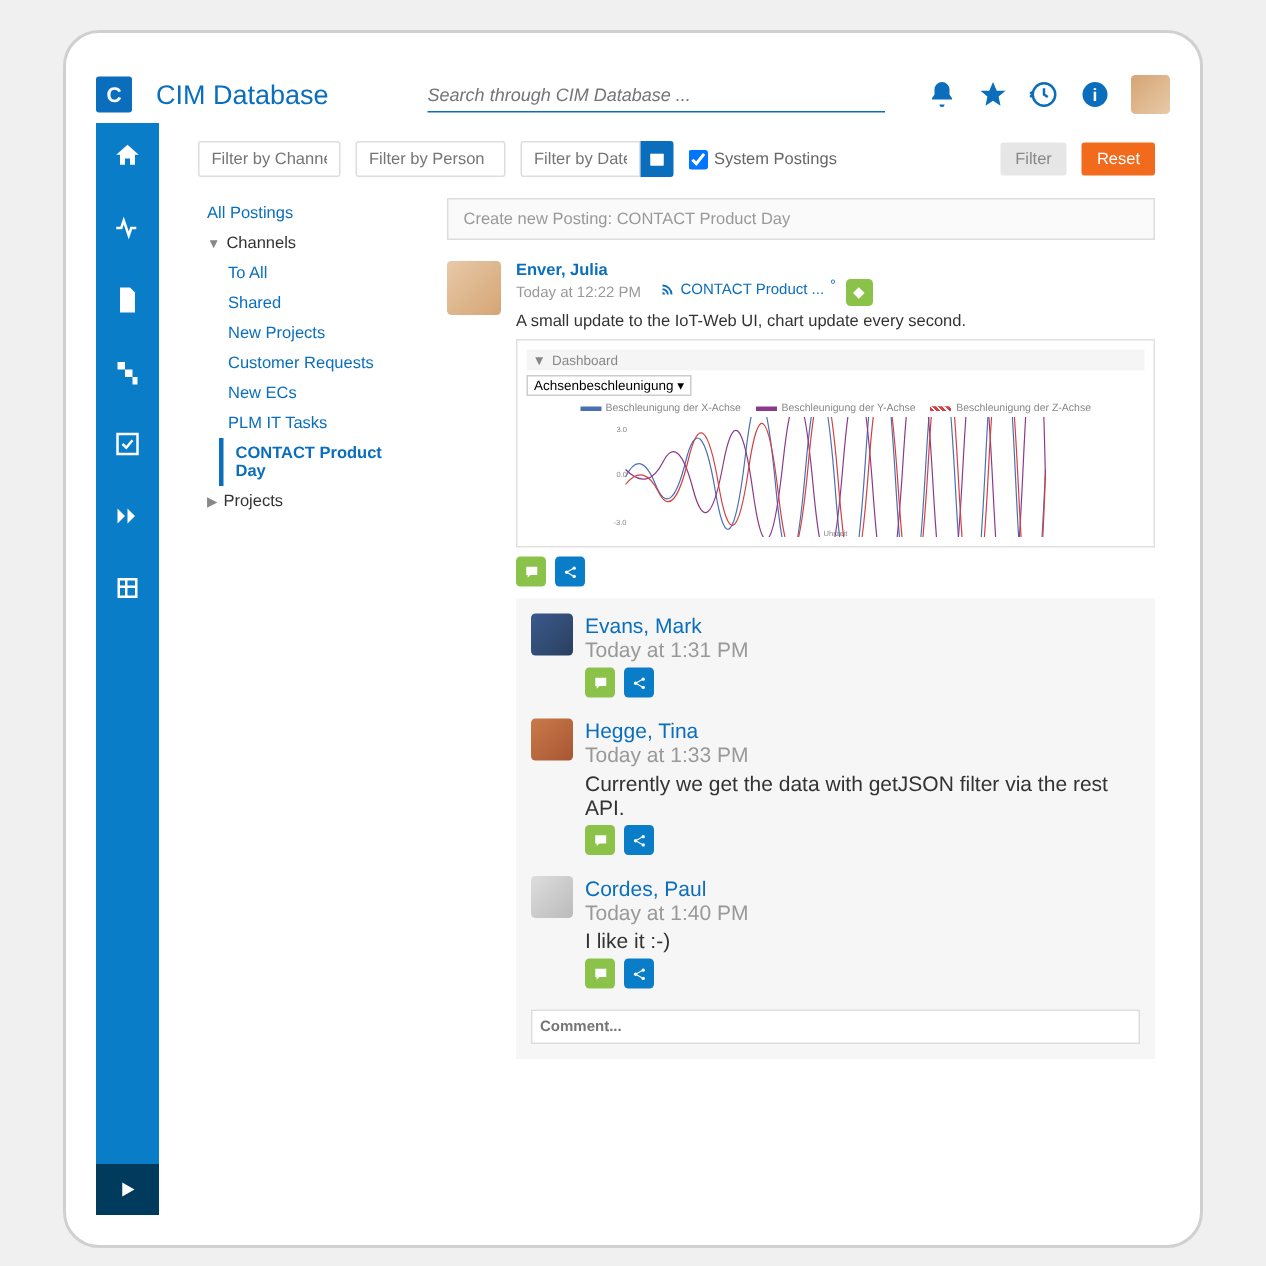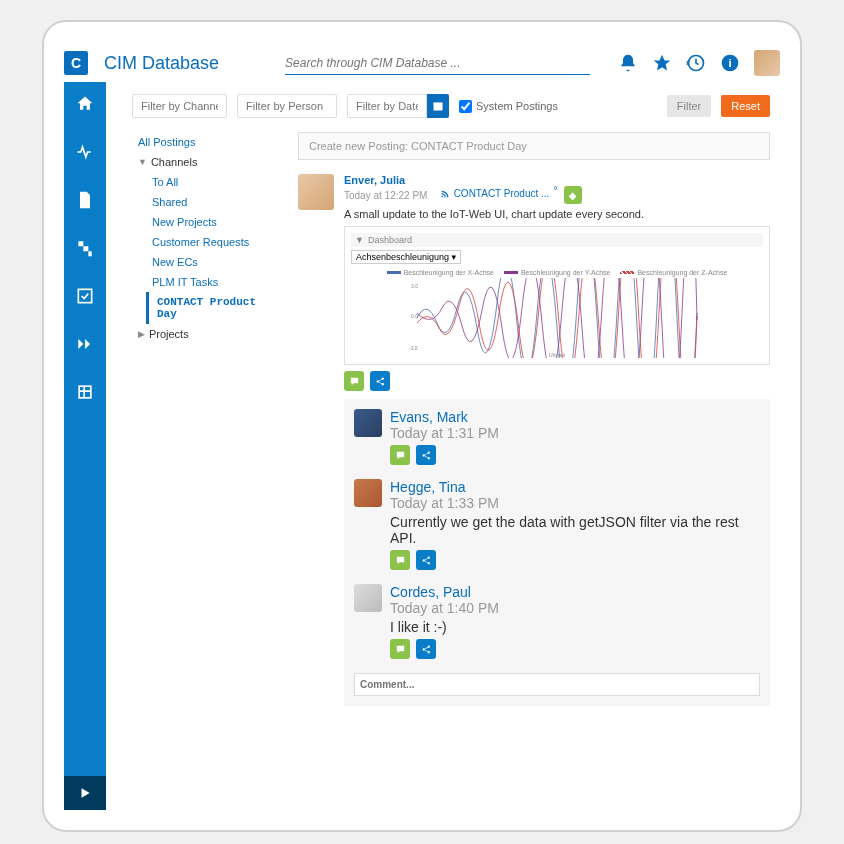--- a/index.html
+++ b/index.html
@@ -23,21 +23,21 @@
 .filter-date { display: flex; align-items: center; gap: 0; }
 .date-icon { width: 22px; height: 24px; background: #0a6ebd; display: flex; align-items: center; justify-content: center; color: #fff; font-size: 10px; border-radius: 0 2px 2px 0; }
 .checkbox-wrap { display: flex; align-items: center; gap: 4px; color: #666; }
 .btn { padding: 5px 10px; border: none; font-size: 11px; cursor: pointer; border-radius: 2px; }
 .btn-filter { background: #e6e6e6; color: #888; }
 .btn-reset { background: #f26b1d; color: #fff; }
 .main-cols { display: flex; gap: 16px; margin-left: 16px; }
 .channel-nav { width: 150px; font-size: 11px; }
 .nav-item { padding: 4px 6px; color: #0a6ebd; cursor: pointer; }
 .nav-item.heading { color: #333; font-weight: 500; display:flex; align-items:center; gap:4px; }
-.nav-item.active { font-weight: bold; border-left: 3px solid #0a6ebd; padding-left: 8px; font-family: Liberation Mono, monospace; }
+.nav-item.active { font-weight: bold; border-left: 3px solid #0a6ebd; padding-left: 8px; }
 .nav-sub { padding-left: 14px; }
 .feed { flex: 1; }
 .create-post { border: 1px solid #ddd; padding: 7px 10px; font-size: 11px; color: #999; margin-bottom: 14px; background: #fafafa; }
 .post { display: flex; gap: 10px; margin-bottom: 8px; }
 .post-avatar { width: 36px; height: 36px; border-radius: 3px; flex-shrink: 0; }
 .av-1 { background: linear-gradient(135deg,#e8c9a8,#d4a574); }
 .av-2 { background: linear-gradient(135deg,#3a5a8c,#2a3f5f); }
 .av-3 { background: linear-gradient(135deg,#c97a4a,#a85632); }
 .av-4 { background: linear-gradient(135deg,#ddd,#bbb); }
 .post-body { flex: 1; font-size: 11px; }

